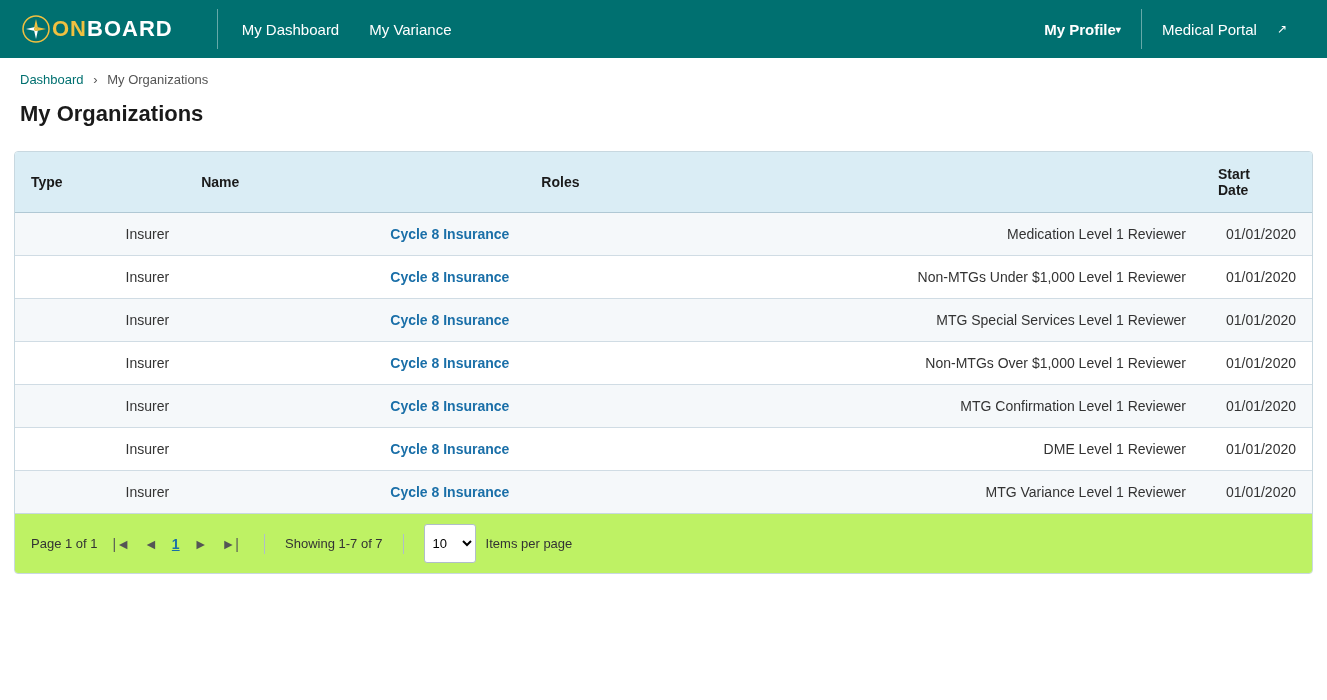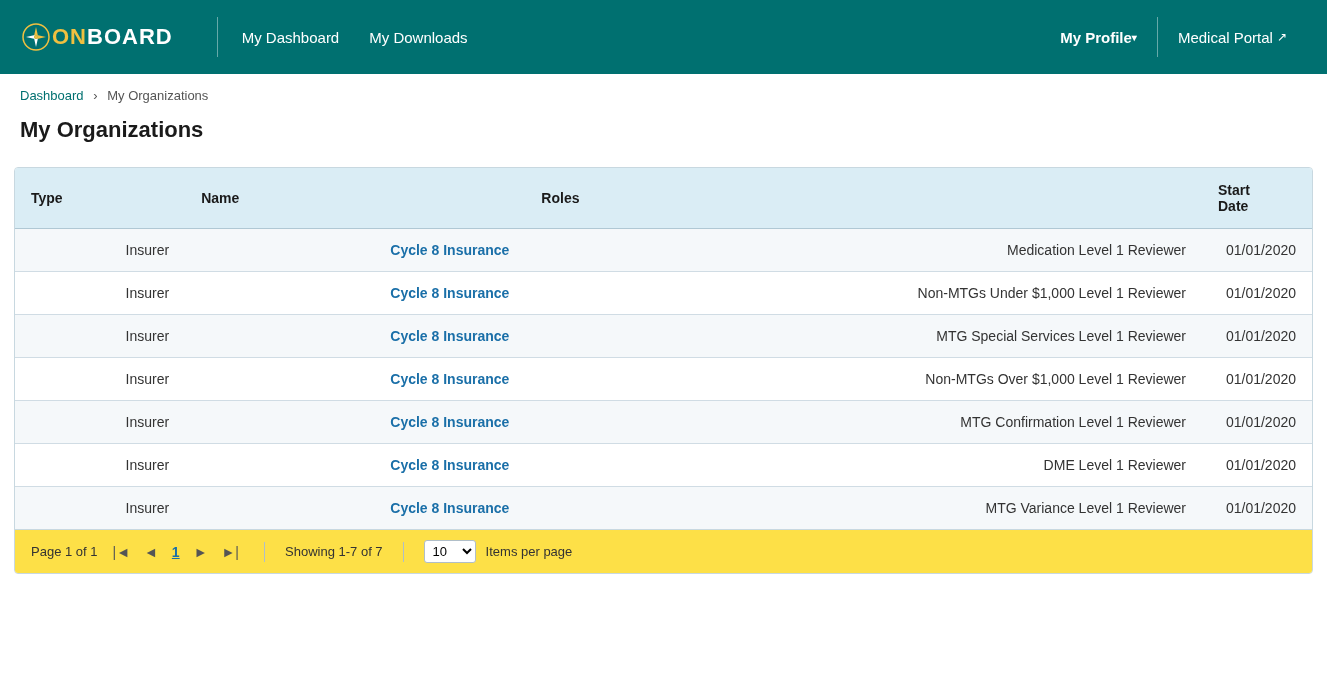--- a/index.html
+++ b/index.html
@@ -3,21 +3,21 @@
   <meta charset="utf-8">
   <style>
     * { box-sizing: border-box; margin: 0; padding: 0; }
     body { font-family: Arial, sans-serif; font-size: 14px; background: #fff; color: #333; }
 
     
     .header {
       background-color: #007070;
       display: flex;
       align-items: center;
-      height: 74px;
+      height: 58px;
       padding: 0 20px;
     }
     .logo-area {
       display: flex;
       align-items: center;
       margin-right: 20px;
     }
     .logo-text {
       font-size: 22px;
       font-weight: bold;
@@ -66,21 +66,21 @@
       height: 40px;
       background: rgba(255,255,255,0.4);
     }
     .medical-portal-link {
       color: #fff;
       font-size: 15px;
       cursor: pointer;
       padding: 0 20px;
       display: flex;
       align-items: center;
-      gap: 4px;
+      gap: 20px;
     }
     .external-icon {
       font-size: 12px;
     }
 
     
     .breadcrumb {
       padding: 14px 20px 6px 20px;
       font-size: 13px;
     }
@@ -159,21 +159,21 @@
       color: #1a6fa8;
       text-decoration: none;
       font-weight: 600;
     }
 
     
     .pagination-bar {
       display: flex;
       align-items: center;
       padding: 10px 16px;
-      background: #fde047;
+      background: #bef264;
       border-top: 1px solid #c8d8e0;
       font-size: 13px;
       gap: 10px;
     }
     .pagination-info {
       color: #333;
     }
     .pagination-nav {
       display: flex;
       align-items: center;
@@ -197,21 +197,21 @@
       height: 20px;
       background: #b0bec8;
       margin: 0 10px;
     }
     .showing-text {
       color: #333;
     }
     .items-select {
       border: 1px solid #b0bec8;
       border-radius: 3px;
-      padding: 2px 4px;
+      padding: 10px 4px;
       font-size: 13px;
       background: #fff;
       cursor: pointer;
     }
     .items-label {
       color: #333;
     }
 
     
     .compass-icon {
@@ -233,21 +233,21 @@
       <polygon points="24,14 15,16 16,14 15,12" fill="#f0c040"></polygon>
       <circle cx="14" cy="14" r="2" fill="#f0c040"></circle>
     </svg>
     <span class="logo-text">
       <span class="on">ON</span><span style="color:#fff;">BOARD</span>
     </span>
   </div>
   <div class="logo-divider"></div>
   <nav class="nav-links">
     <a class="nav-link" href="#">My Dashboard</a>
-    <a class="nav-link" href="#">My Downloads</a>
+    <a class="nav-link" href="#">My Variance</a>
   </nav>
   <div class="header-right">
     <div class="my-profile-btn">
       <span>My Profile</span>
       <span class="chevron-down">▾</span>
     </div>
     <div class="header-divider-right"></div>
     <div class="medical-portal-link">
       <span>Medical Portal</span>
       <span class="external-icon">↗</span>

